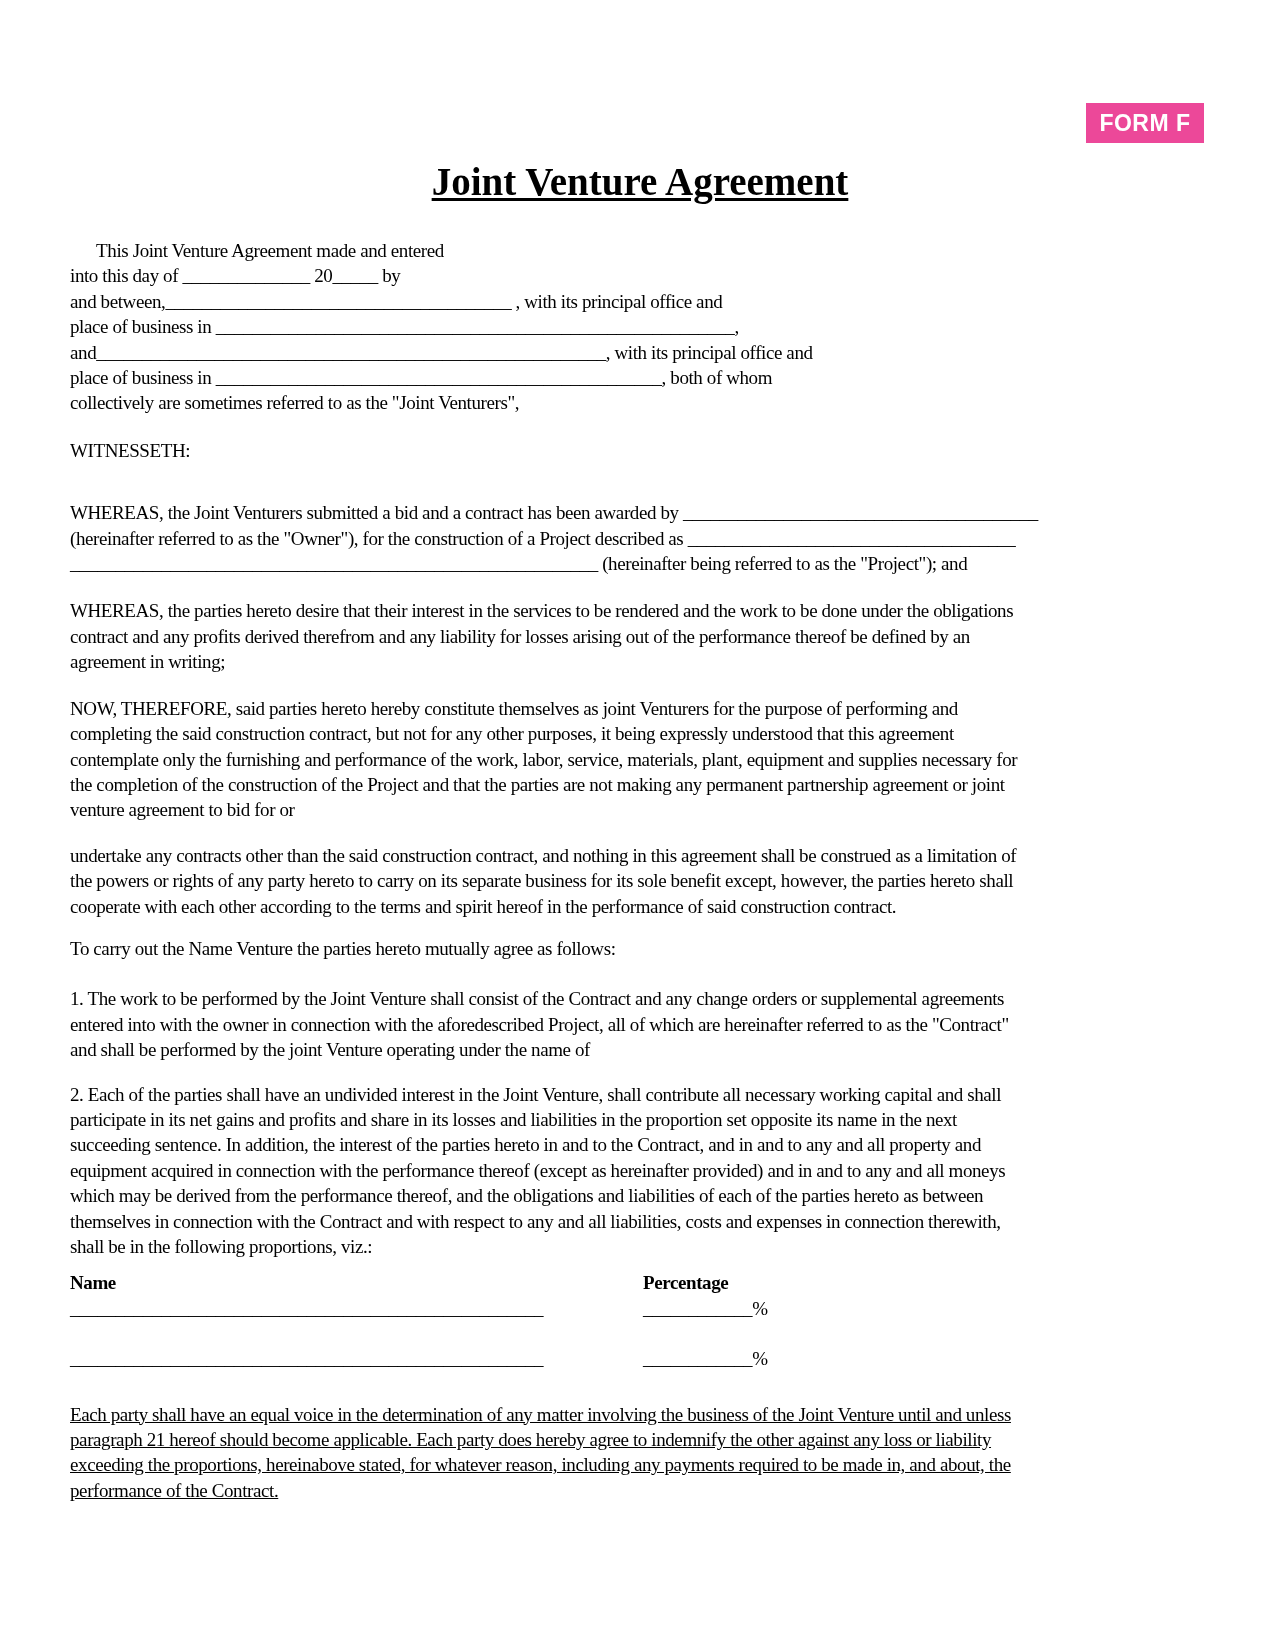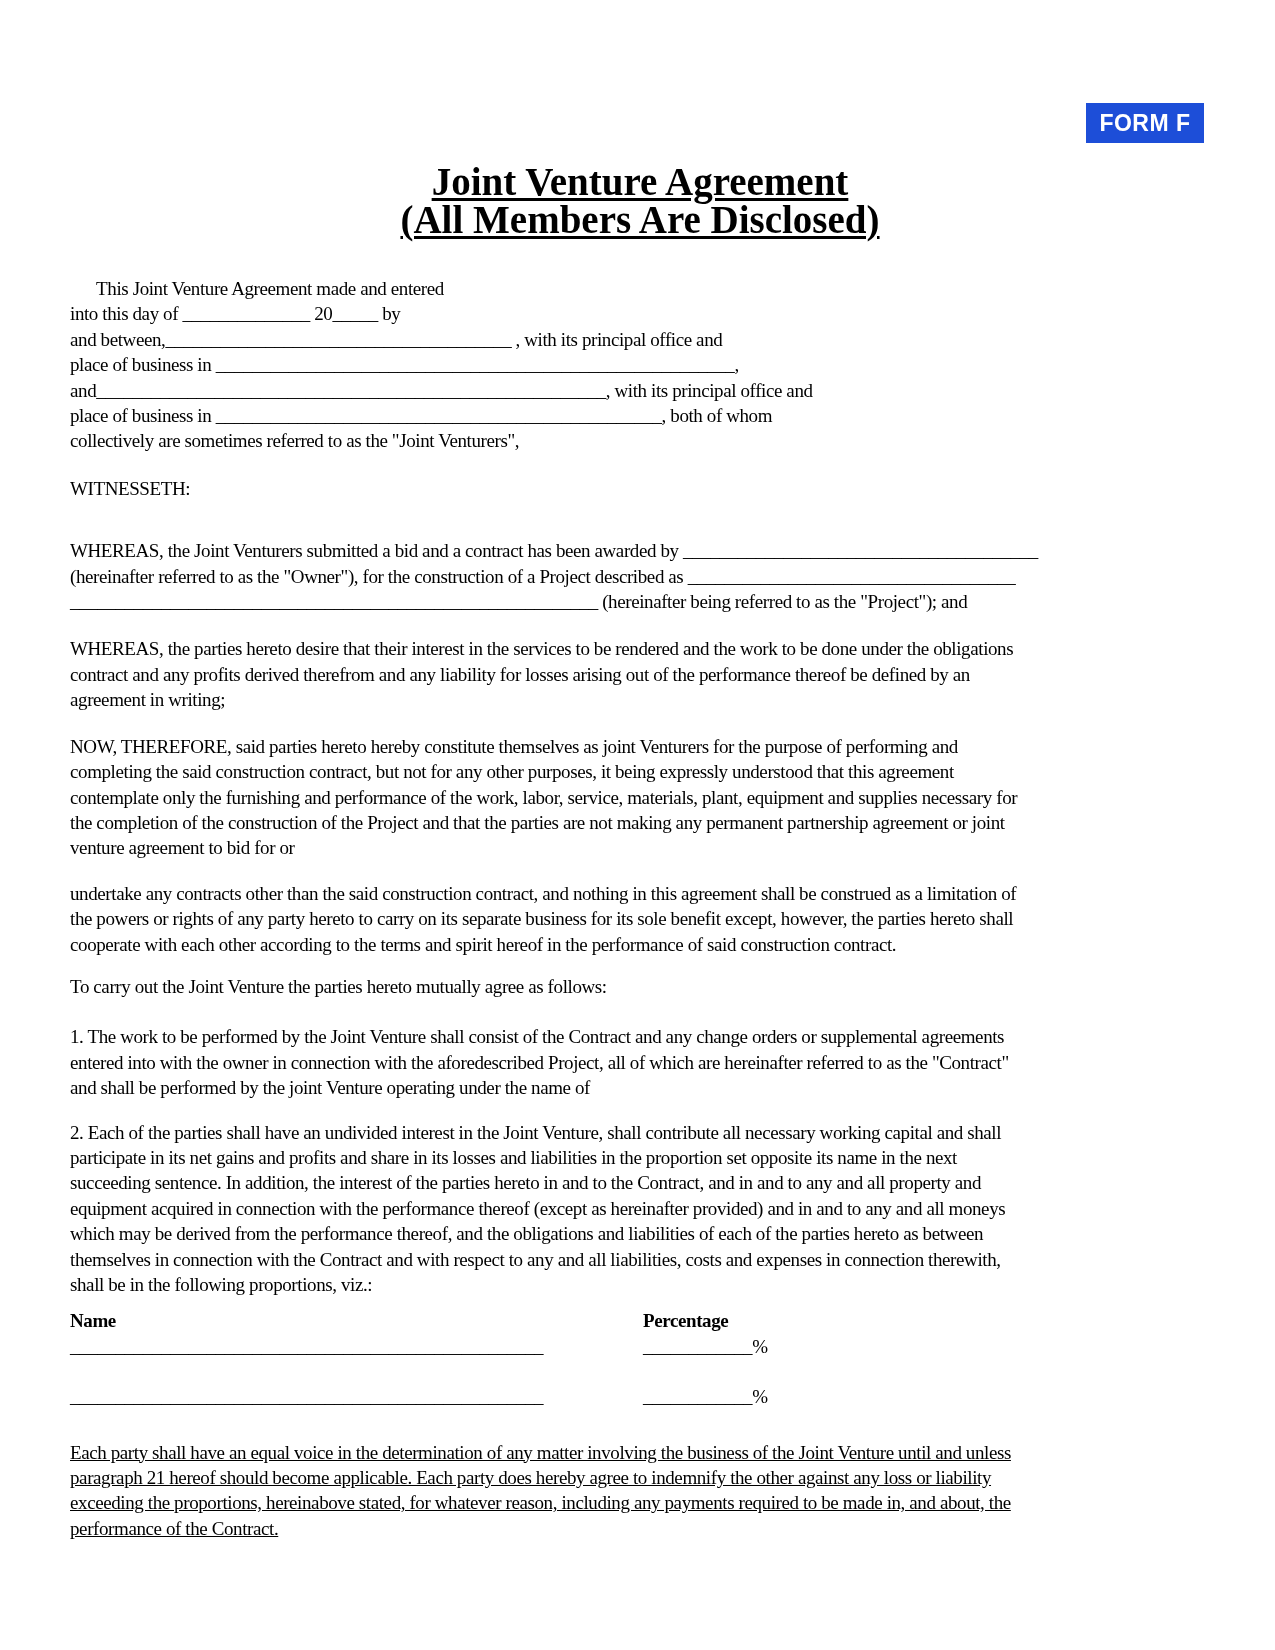--- a/index.html
+++ b/index.html
@@ -19,21 +19,21 @@
     width: 1275px;
     height: 1650px;
     overflow: hidden;
   }
   .formf-box {
     position: absolute;
     top: 103px;
     left: 1086px;
     width: 118px;
     height: 40px;
-    background: #1d4ed8;
+    background: #ec4899;
     color: #ffffff;
     font-family: "Liberation Sans", sans-serif;
     font-weight: bold;
     font-size: 23px;
     letter-spacing: 0.5px;
     display: flex;
     align-items: center;
     justify-content: center;
   }
   .content {
@@ -90,21 +90,20 @@
 <div class="page">
 
   <div class="formf-box">
     <span>FORM F</span>
   </div>
 
   <div class="content">
 
     <div class="title-block">
       <div class="title-line">Joint Venture Agreement</div>
-      <div class="title-line">(All Members Are Disclosed)</div>
     </div>
 
     <p id="p-intro" class="body-text">      This Joint Venture Agreement made and entered
 into this day of ______________ 20_____ by
 and between,______________________________________ , with its principal office and
 place of business in _________________________________________________________,
 and________________________________________________________, with its principal office and
 place of business in _________________________________________________, both of whom
 collectively are sometimes referred to as the "Joint Venturers",</p>
 
@@ -121,21 +120,21 @@
     <p id="p-now-therefore" class="body-text">NOW, THEREFORE, said parties hereto hereby constitute themselves as joint Venturers for the purpose of performing and
 completing the said construction contract, but not for any other purposes, it being expressly understood that this agreement
 contemplate only the furnishing and performance of the work, labor, service, materials, plant, equipment and supplies necessary for
 the completion of the construction of the Project and that the parties are not making any permanent partnership agreement or joint
 venture agreement to bid for or</p>
 
     <p id="p-undertake" class="body-text">undertake any contracts other than the said construction contract, and nothing in this agreement shall be construed as a limitation of
 the powers or rights of any party hereto to carry on its separate business for its sole benefit except, however, the parties hereto shall
 cooperate with each other according to the terms and spirit hereof in the performance of said construction contract.</p>
 
-    <p id="p-agree-intro" class="body-text">To carry out the Joint Venture the parties hereto mutually agree as follows:</p>
+    <p id="p-agree-intro" class="body-text">To carry out the Name Venture the parties hereto mutually agree as follows:</p>
 
     <p id="p-clause-1" class="body-text">1. The work to be performed by the Joint Venture shall consist of the Contract and any change orders or supplemental agreements
 entered into with the owner in connection with the aforedescribed Project, all of which are hereinafter referred to as the "Contract"
 and shall be performed by the joint Venture operating under the name of</p>
 
     <p id="p-clause-2" class="body-text">2. Each of the parties shall have an undivided interest in the Joint Venture, shall contribute all necessary working capital and shall
 participate in its net gains and profits and share in its losses and liabilities in the proportion set opposite its name in the next
 succeeding sentence. In addition, the interest of the parties hereto in and to the Contract, and in and to any and all property and
 equipment acquired in connection with the performance thereof (except as hereinafter provided) and in and to any and all moneys
 which may be derived from the performance thereof, and the obligations and liabilities of each of the parties hereto as between

